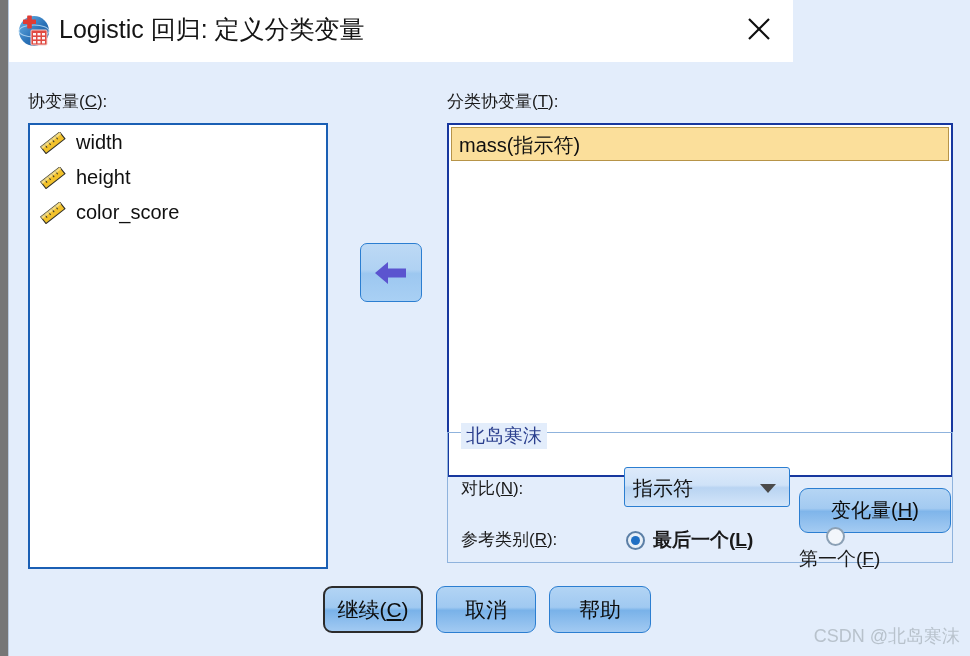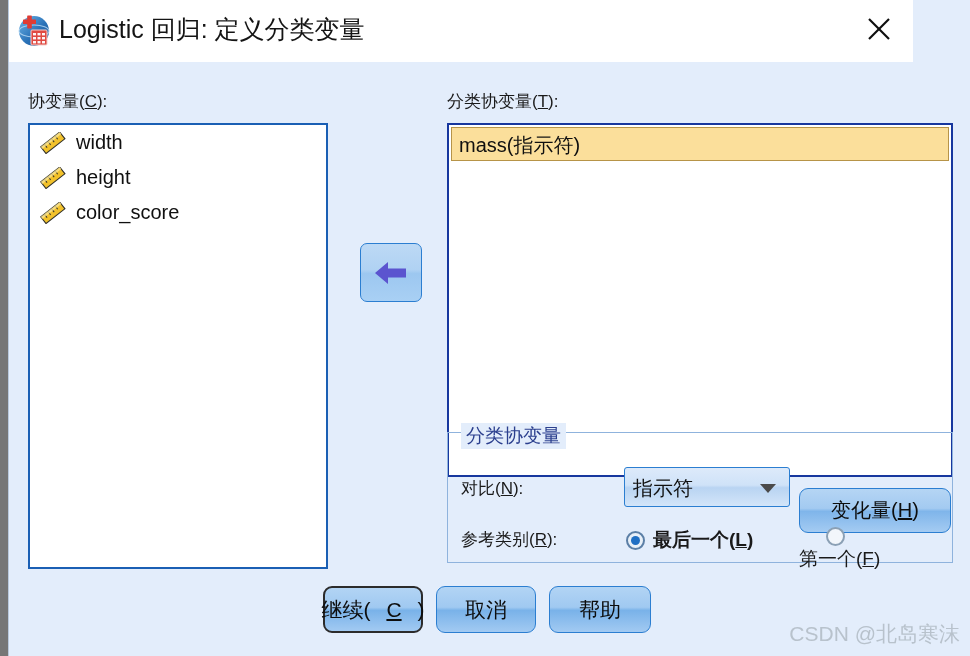--- a/index.html
+++ b/index.html
@@ -20,21 +20,21 @@
     left: 8px; top: 0px;
     width: 962px; height: 656px;
     background: #e3edfb;
     box-sizing: border-box;
     border-left: 1px solid #b9c9dd;
   }
   
   #titlebar {
     position: absolute;
     left: 0; top: 0;
-    width: 904px; height: 62px;
+    width: 784px; height: 62px;
     background: #ffffff;
     box-sizing: border-box;
   }
   #title-icon {
     position: absolute;
     left: 8px; top: 14px;
     width: 34px; height: 34px;
   }
   #title-text {
     position: absolute;
@@ -214,27 +214,27 @@
     border-radius: 9px;
     box-sizing: border-box;
     display: flex; align-items: center; justify-content: center;
     font-size: 21px;
     color: #0d0d0d;
     cursor: pointer;
     white-space: nowrap;
     background: linear-gradient(to bottom, #b2d4f4 0%, #a0c9f1 45%, #79b2e9 52%, #a2caf2 100%);
     border: 1px solid #2b7ed1;
   }
-  .btn.default { border: 2px solid #2b2b2b; gap: 16px; }
+  .btn.default { border: 2px solid #2b2b2b; }
 
   
   #watermark {
     position: absolute;
     right: 10px; bottom: 8px;
-    font-size: 21px;
+    font-size: 18px;
     color: #b8c2cc;
     white-space: nowrap;
   }
 </style>
 </head>
 <body>
 
 <div id="root">
   <div id="dialog">
 
@@ -337,21 +337,21 @@
 
     <div class="field-label" style="left:438px; top:90px;">
       <span>分类协变量(</span><span class="mn">T</span><span>):</span>
     </div>
 
     <div id="right-list">
       <div id="sel-item">mass(指示符)</div>
     </div>
 
     <div id="groupbox"></div>
-    <div id="group-title">分类协变量</div>
+    <div id="group-title">北岛寒沫</div>
 
     <div class="field-label" style="left:452px; top:477px;">
       <span>对比(</span><span class="mn">N</span><span>):</span>
     </div>
 
     <div id="contrast-select">
       <span id="contrast-value">指示符</span>
       <span id="select-arrow"></span>
     </div>
 

